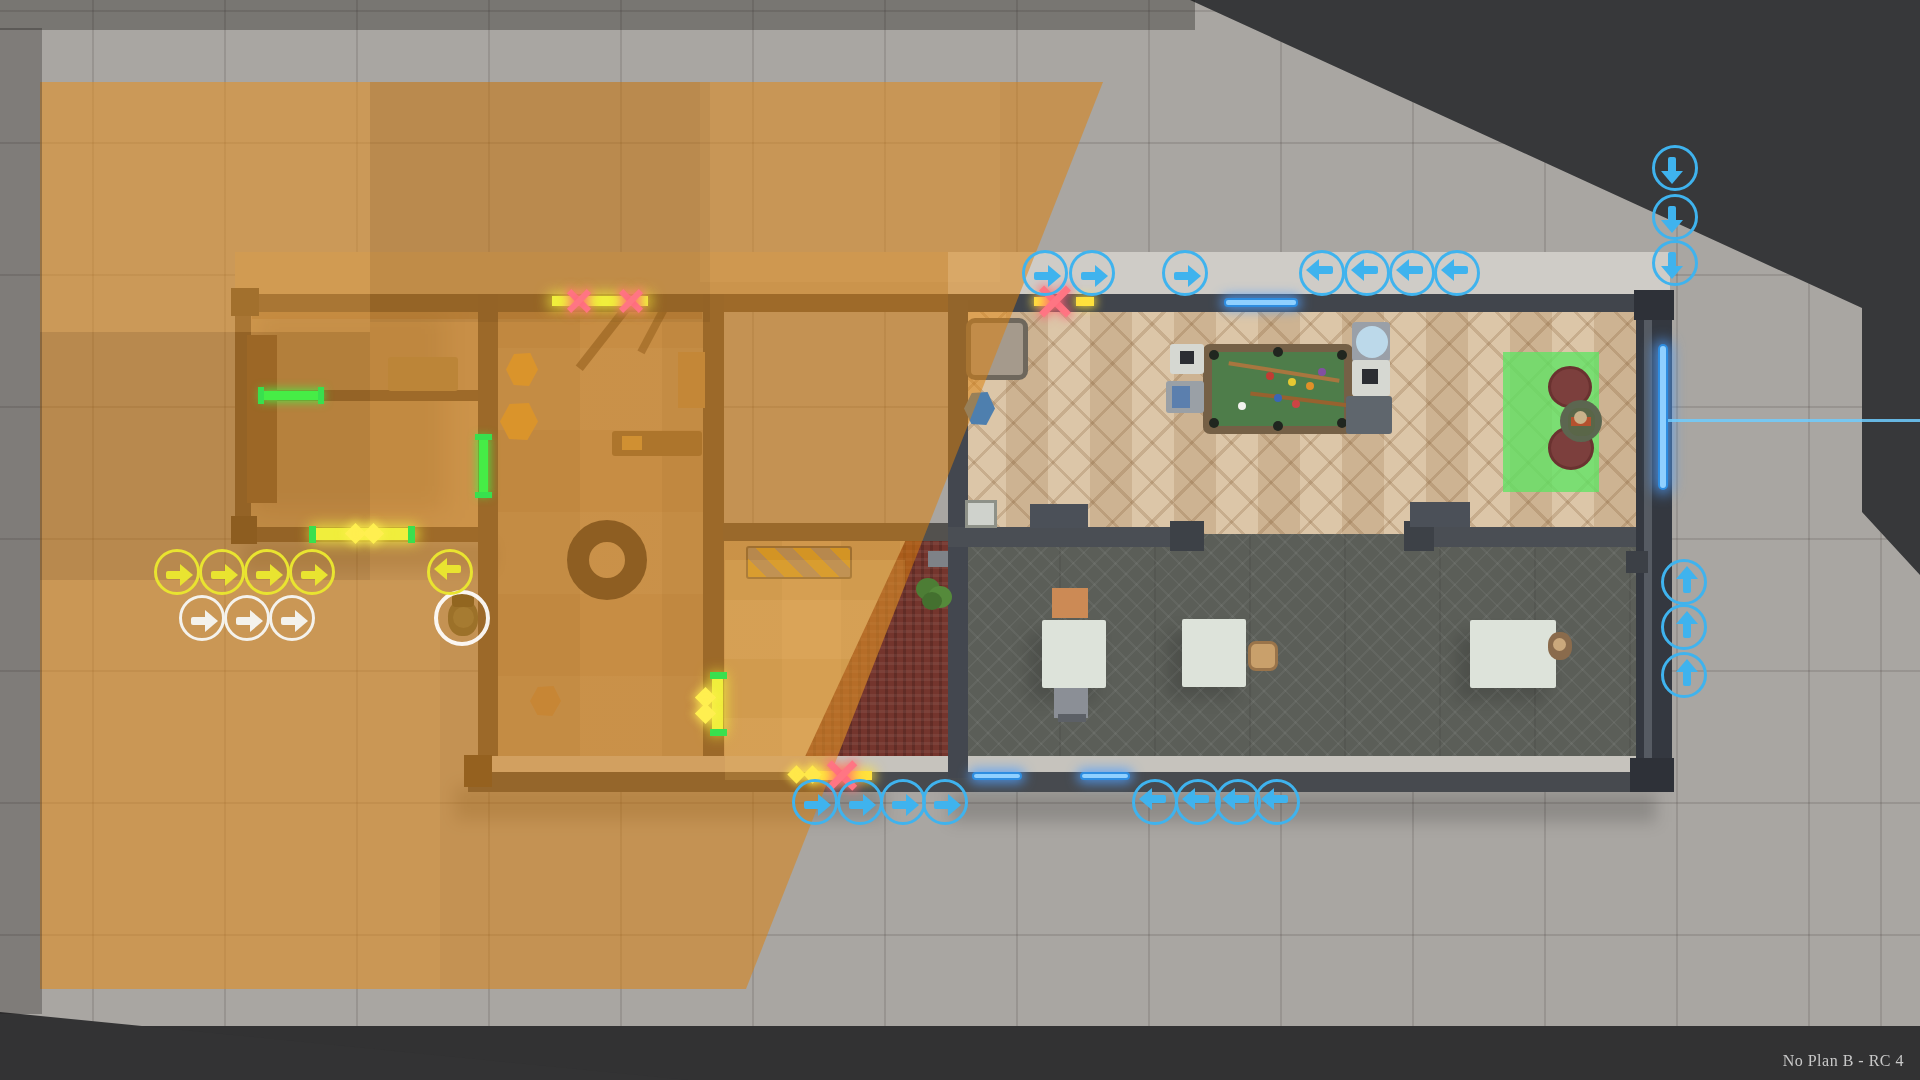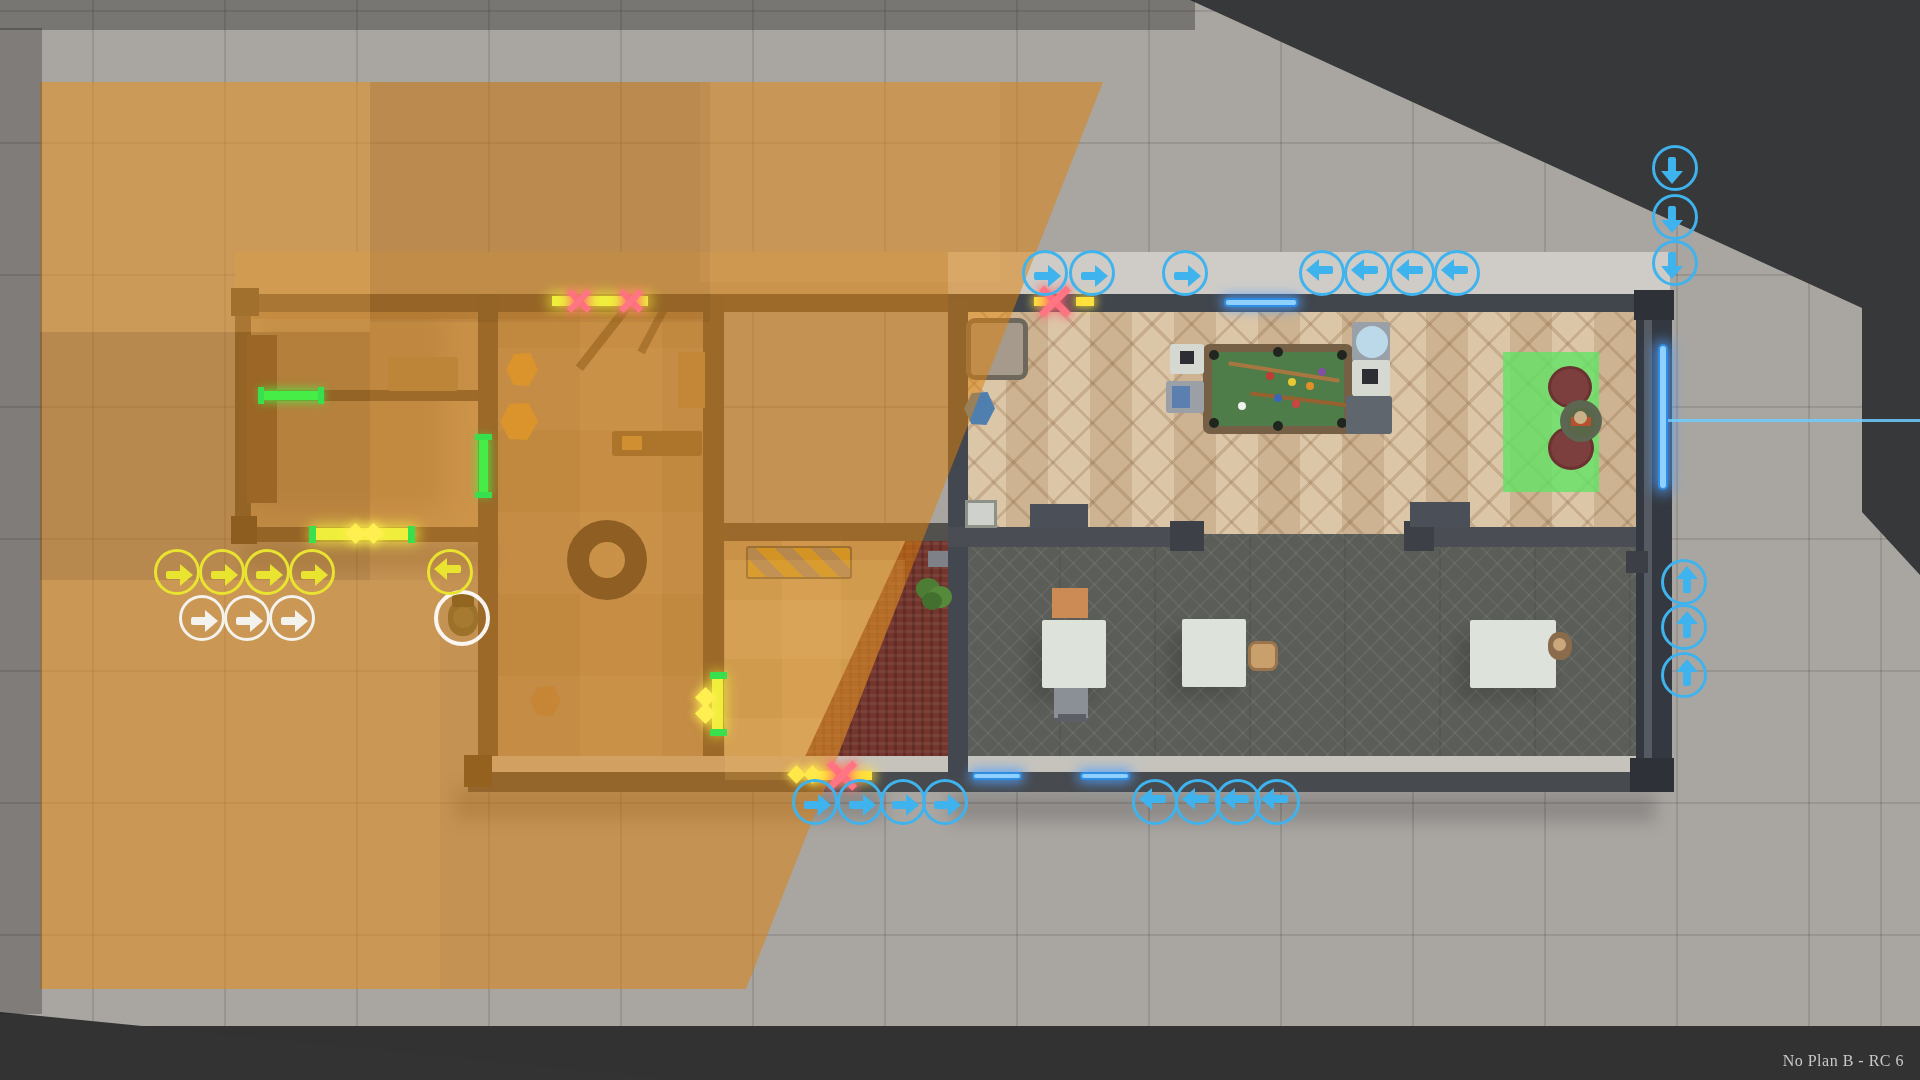--- a/index.html
+++ b/index.html
@@ -311,13 +311,13 @@
     </div>
     <div class="nd  arr" style="left: 1215px; top: 779px; width: 46px; height: 46px; border: 3px solid rgb(63, 179, 238); transform: rotate(180deg);">
       <div class="sh" style="background: rgb(63, 179, 238);"></div>
       <div class="hd" style="border-left: 13px solid rgb(63, 179, 238);"></div>
     </div>
     <div class="nd  arr" style="left: 1254px; top: 779px; width: 46px; height: 46px; border: 3px solid rgb(63, 179, 238); transform: rotate(180deg);">
       <div class="sh" style="background: rgb(63, 179, 238);"></div>
       <div class="hd" style="border-left: 13px solid rgb(63, 179, 238);"></div>
     </div>
   </div>
-<div id="version">No Plan B - RC 6</div>
+<div id="version">No Plan B - RC 4</div>
 
 </body></html>

